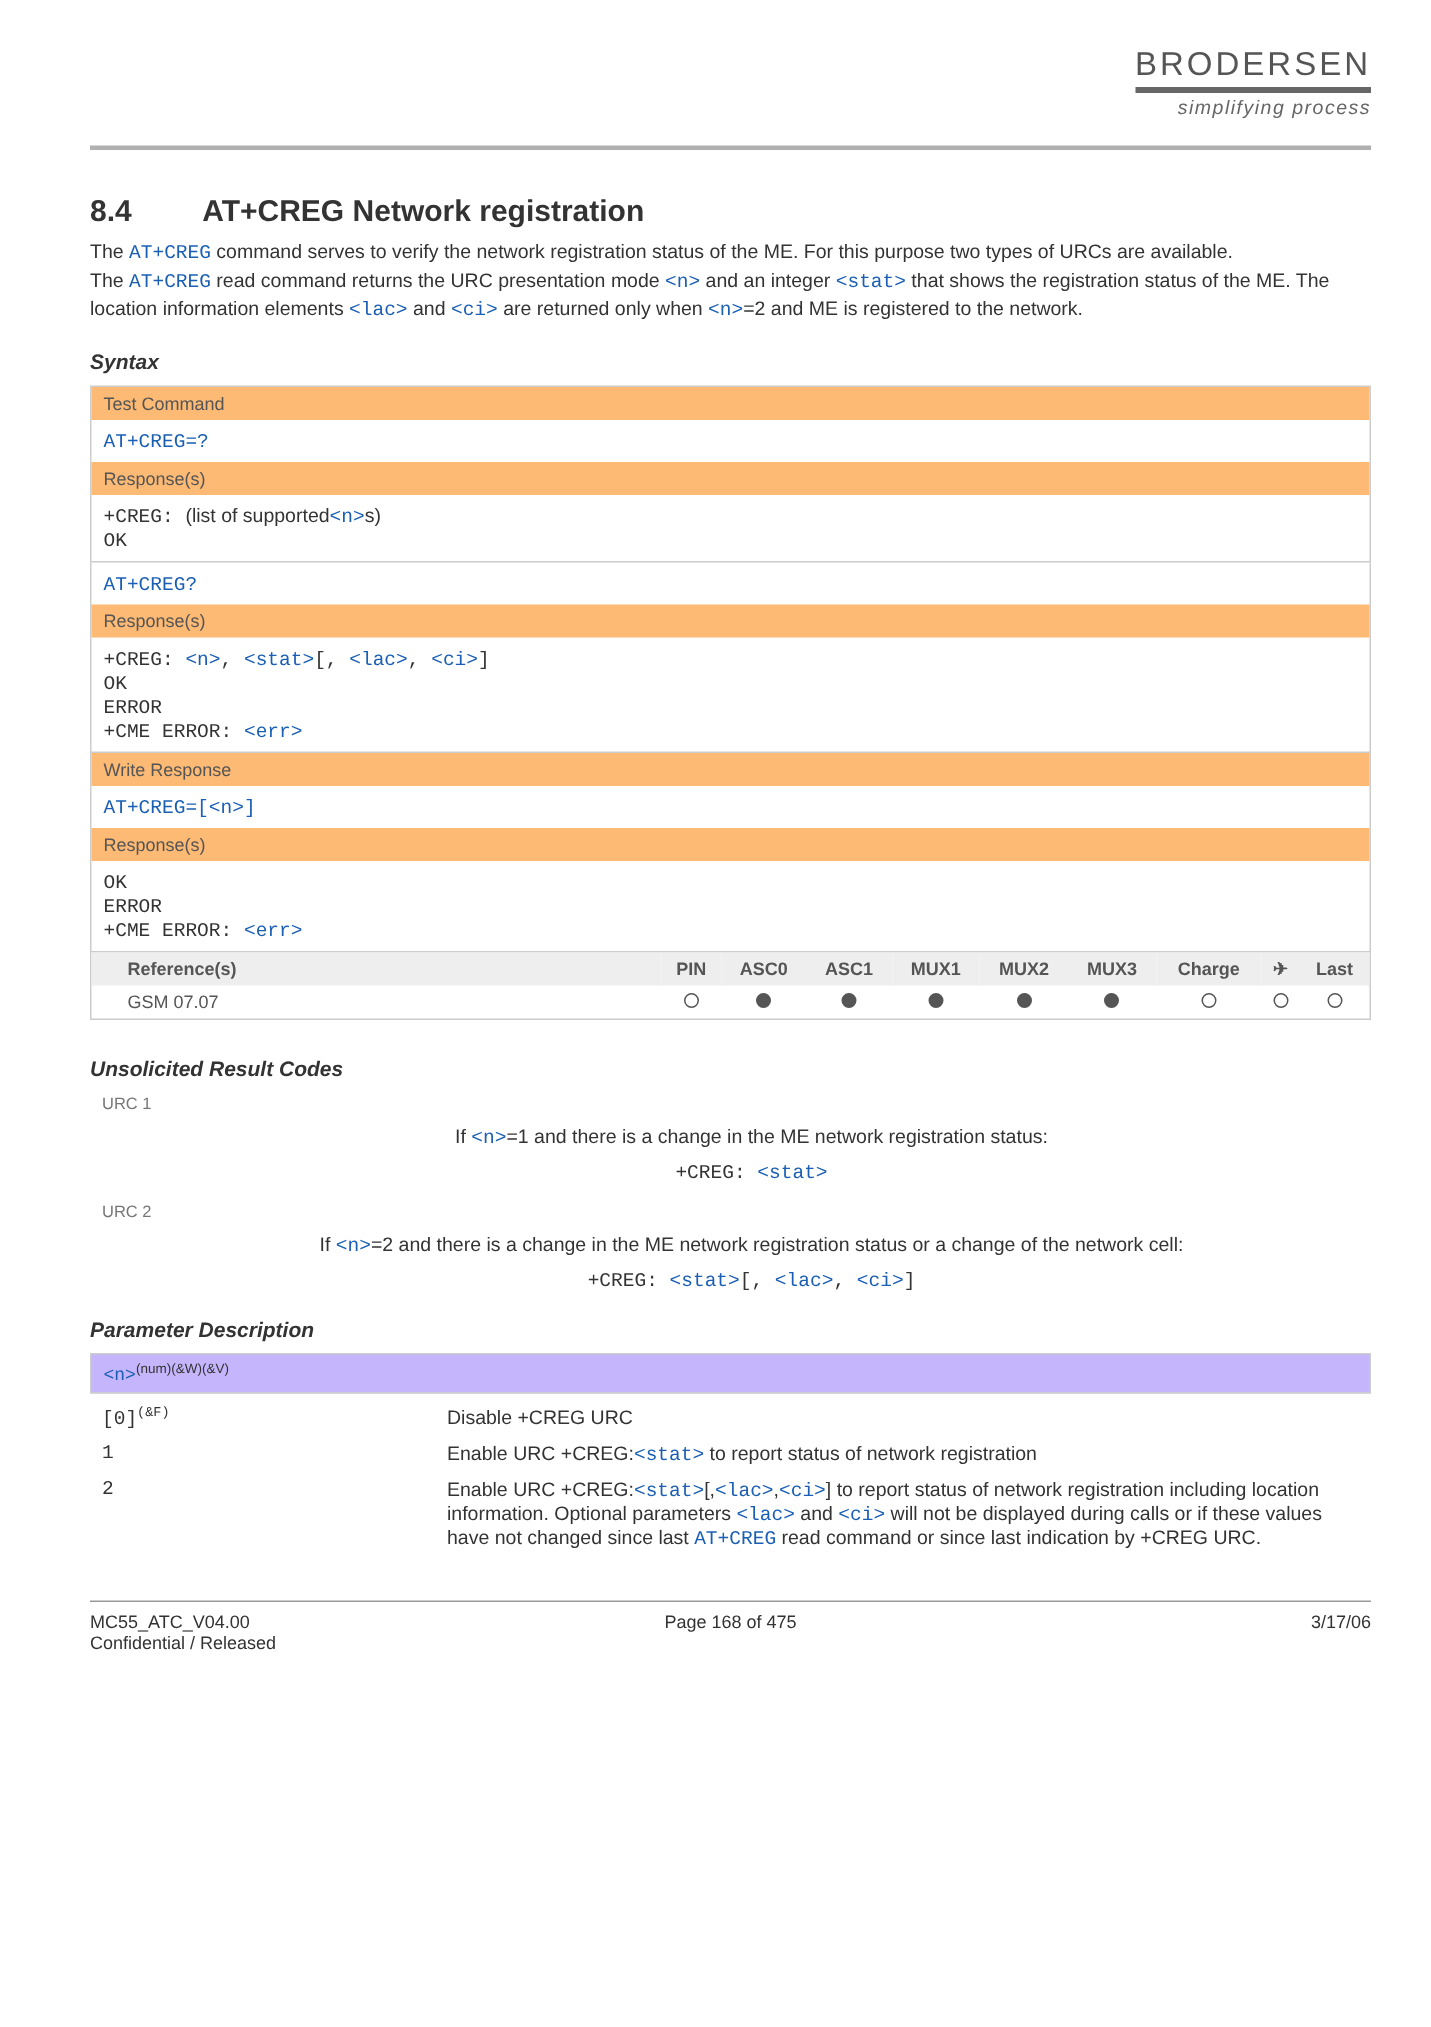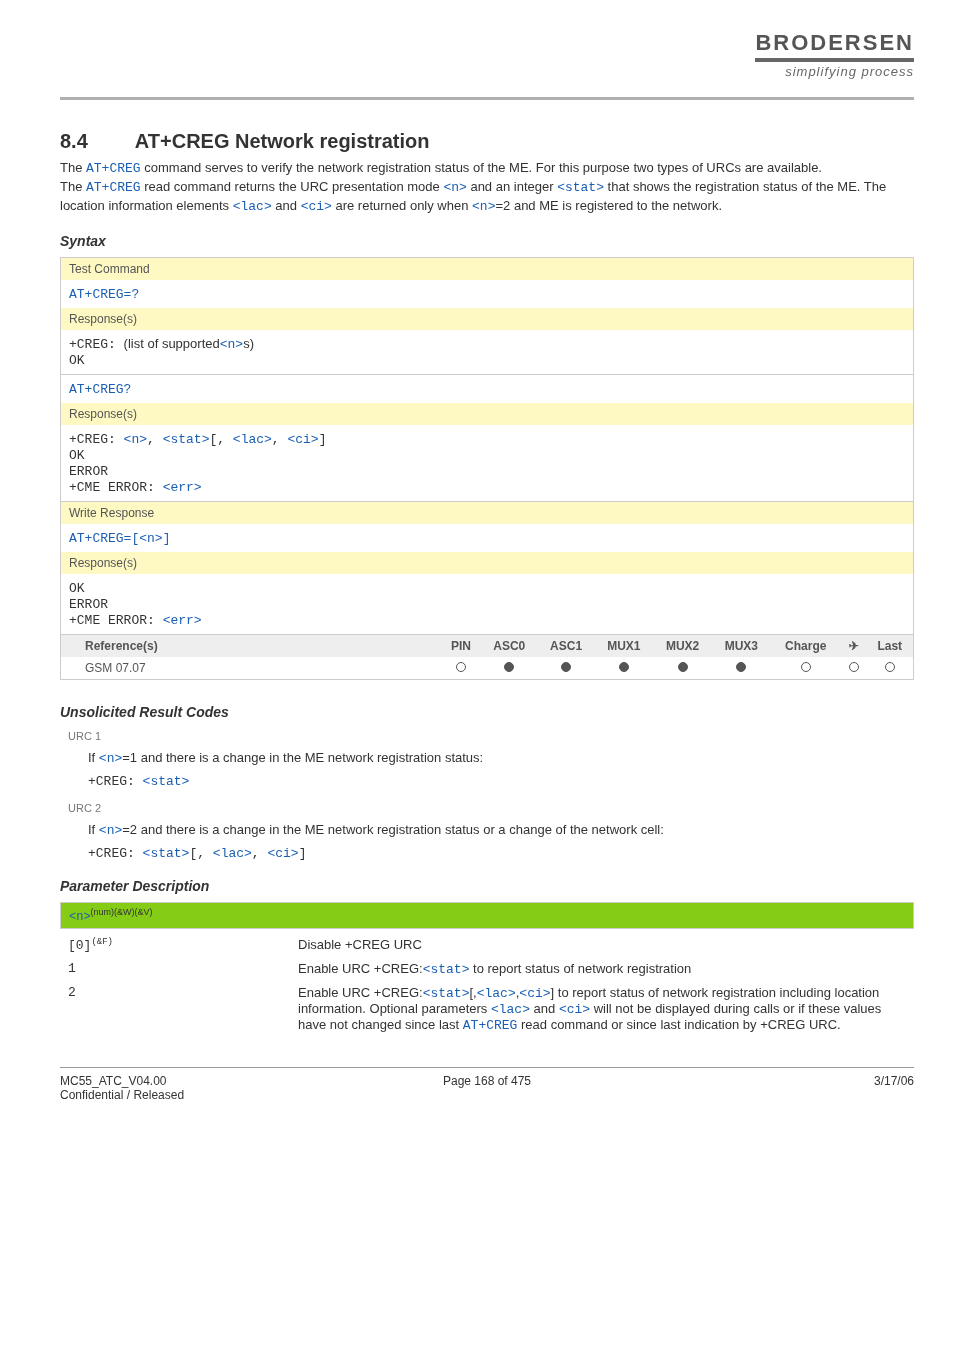--- a/index.html
+++ b/index.html
@@ -1,45 +1,45 @@
 <!DOCTYPE html>
 <html><head>
 <meta charset="utf-8">
 <style>
   * { box-sizing: border-box; margin: 0; padding: 0; }
   body { font-family: Arial, Helvetica, sans-serif; font-size: 13px; color: #333; background: #fff; width: 954px; }
   .page { padding: 40px 40px 20px 60px; position: relative; width:954px; }
   .header { position: relative; height: 60px; border-bottom: 3px solid #b0b0b0; margin-bottom: 30px; }
   .logo-block { position: absolute; right: 0; top: -10px; text-align: right; }
-  .logo { font-family: Arial; font-weight: bold; font-size: 22px; letter-spacing: 2px; color: #555; }
+  .logo { font-family: Arial; font-weight: normal; font-size: 22px; letter-spacing: 2px; color: #555; }
   .logoline { height:4px; background:#666; margin-top:2px; margin-bottom:2px;}
   .tagline { font-size: 13px; color: #666; font-style: italic; letter-spacing:1px;}
   h2 { font-size: 20px; font-weight: bold; margin-bottom: 6px; }
   h2 .secno { display:inline-block; width:70px; }
   .intro { font-size: 13px; line-height: 1.4; margin-bottom: 16px; }
   .cmd { font-family: "Courier New", monospace; color: #1a5fb4; }
   .subhead { font-size: 14px; font-weight: bold; font-style: italic; margin: 14px 0 8px 0; }
   .block { border: 1px solid #ccc; margin-bottom: 0; }
   .block + .block { border-top: none; }
-  .bh { background: #fef9c3; padding: 4px 8px; font-size: 12px; color: #555; }
+  .bh { background: #fdba74; padding: 4px 8px; font-size: 12px; color: #555; }
   .bc { padding: 6px 8px; font-size: 13px; }
   .bc .mono { font-family: "Courier New", monospace; }
   .reftable { width:100%; border-collapse:collapse; }
   .reftable td, .reftable th { font-size:12px; padding:4px 4px; text-align:center; color:#555;}
   .reftable th:first-child, .reftable td:first-child { text-align:left; padding-left:24px; width:380px;}
   .reftable thead tr { background:#eee;}
   .circle { display:inline-block; width:10px; height:10px; border-radius:50%; border:1.5px solid #555;}
   .circle.filled { background:#555; }
   .urc-lbl { font-size:11px; color:#777; margin: 10px 0 6px 8px;}
-  .urc-body { margin-left: 28px; font-size:13px; line-height:1.5; }
+  .urc-body { margin-left: 28px; font-size:13px; line-height:1.5;text-align:center; }
   .urc-body .mono { font-family:"Courier New", monospace; display:block; margin-top:4px;}
   .ptable { width:100%; border-collapse:collapse; margin-top:4px; }
   .ptable td { font-size:13px; padding:4px 8px; vertical-align:top; }
   .ptable td.k { width:230px; font-family:"Courier New", monospace; }
-  .phdr { background:#84cc16; border:1px solid #ccc; padding:4px 8px; font-family:"Courier New", monospace; font-size:12px;}
+  .phdr { background:#c4b5fd; border:1px solid #ccc; padding:4px 8px; font-family:"Courier New", monospace; font-size:12px;}
   .phdr sup { font-size:9px; font-family:Arial;}
   .footer { border-top:1px solid #999; margin-top:30px; padding-top:6px; display:flex; justify-content:space-between; font-size:12px; color:#333;}
   .footer .l { width:33%; text-align:left;}
   .footer .c { width:33%; text-align:center;}
   .footer .r { width:33%; text-align:right;}
   sup { font-size:9px; }
   .star-icon { font-size:12px; color:#555;}
 </style>
 </head>
 <body>

